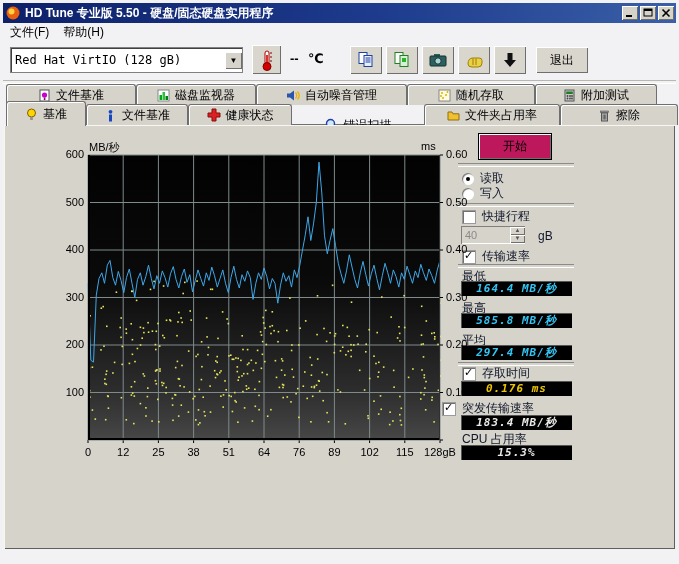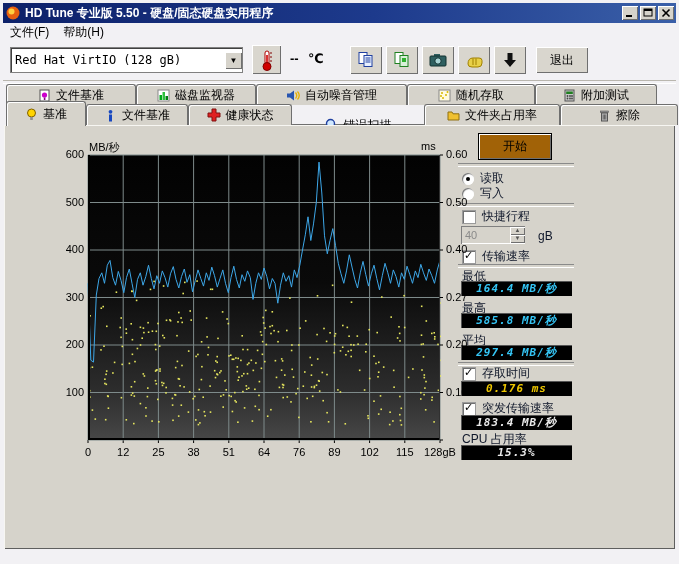--- a/index.html
+++ b/index.html
@@ -36,21 +36,21 @@
   .tab.active{position:relative;top:-3px;height:25px;z-index:4;font-weight:normal;}
   
   .panel{left:4px;top:125px;width:671px;height:424px;background:#d6d3cb;
     box-shadow:inset 1px 1px 0 #f7f6f2, inset -1px -1px 0 #5f5f5f;}
   
   .plot{left:88px;top:155px;width:352px;height:285px;
     background:linear-gradient(#020202 0%,#0a0a0a 45%,#2c2c2c 82%,#474747 100%);}
   .axis-label{font-size:11px;color:#000;}
   .tick{font-size:11px;color:#000;position:absolute;}
   
-  .btn-start{left:478px;top:133px;width:72px;height:25px;background:#a16207;border:1px solid #000;
+  .btn-start{left:478px;top:133px;width:72px;height:25px;background:#be185d;border:1px solid #000;
     box-shadow:inset 1px 1px 0 #fff, inset -1px -1px 0 #6f6f6f;display:flex;align-items:center;
     justify-content:center;font-size:12px;}
   .sep{height:2px;border-top:1px solid #8a8a8a;border-bottom:1px solid #fff;}
   .radio{width:12px;height:12px;border-radius:50%;background:#fff;
     box-shadow:inset 1px 1px 1px #707070, inset -1px -1px 0 #fff;position:relative;}
   .radio.on::after{content:"";position:absolute;left:4px;top:4px;width:4px;height:4px;border-radius:50%;background:#000;}
   .checkbox{width:12px;height:12px;background:#fff;box-shadow:inset 1px 1px 0 #707070, inset -1px -1px 0 #fff;
     border:1px solid #9a9a9a;position:relative;font-size:11px;line-height:11px;text-align:center;font-weight:bold;}
   .checkbox.on::after{content:"\2713";position:absolute;left:1px;top:-1px;color:#000;}
   .ctl-label{font-size:12px;color:#0f172a;white-space:nowrap;}
@@ -701,39 +701,39 @@
 <div class="abs ctl-label" style="left:462px;top:332px;">平均</div>
 <div class="abs lcd cyan" style="left:461px;top:345px;">297.4 MB/秒</div>
 <div class="abs sep" style="left:458px;top:362px;width:116px;"></div>
 
 <div class="chk-row" style="left:462px;top:365px;">
   <div class="checkbox on"></div>
   <div class="ctl-label">存取时间</div>
 </div>
 <div class="abs lcd yellow" style="left:461px;top:381px;">0.176 ms</div>
 
-<div class="chk-row" style="left:462px;top:400px;">
+<div class="chk-row" style="left:442px;top:400px;">
   <div class="checkbox on"></div>
   <div class="ctl-label">突发传输速率</div>
 </div>
 <div class="abs lcd white" style="left:461px;top:415px;">183.4 MB/秒</div>
 
 <div class="abs ctl-label" style="left:462px;top:431px;">CPU 占用率</div>
 <div class="abs lcd white" style="left:461px;top:445px;">15.3%</div>
 
 <div class="tick" style="left: 40px; width: 44px; text-align: right; top: 148px;">600</div>
 <div class="tick" style="left: 40px; width: 44px; text-align: right; top: 195.5px;">500</div>
 <div class="tick" style="left: 40px; width: 44px; text-align: right; top: 243px;">400</div>
 <div class="tick" style="left: 40px; width: 44px; text-align: right; top: 290.5px;">300</div>
 <div class="tick" style="left: 40px; width: 44px; text-align: right; top: 338px;">200</div>
 <div class="tick" style="left: 40px; width: 44px; text-align: right; top: 385.5px;">100</div>
 <div class="tick" style="left: 446px; top: 148px;">0.60</div>
 <div class="tick" style="left: 446px; top: 195.5px;">0.50</div>
 <div class="tick" style="left: 446px; top: 243px;">0.40</div>
-<div class="tick" style="left: 446px; top: 290.5px;">0.27</div>
+<div class="tick" style="left: 446px; top: 290.5px;">0.30</div>
 <div class="tick" style="left: 446px; top: 338px;">0.20</div>
 <div class="tick" style="left: 446px; top: 385.5px;">0.10</div>
 <div class="tick" style="left: 88px; top: 446px; transform: translateX(-50%);">0</div>
 <div class="tick" style="left: 123.2px; top: 446px; transform: translateX(-50%);">12</div>
 <div class="tick" style="left: 158.4px; top: 446px; transform: translateX(-50%);">25</div>
 <div class="tick" style="left: 193.6px; top: 446px; transform: translateX(-50%);">38</div>
 <div class="tick" style="left: 228.8px; top: 446px; transform: translateX(-50%);">51</div>
 <div class="tick" style="left: 264px; top: 446px; transform: translateX(-50%);">64</div>
 <div class="tick" style="left: 299.2px; top: 446px; transform: translateX(-50%);">76</div>
 <div class="tick" style="left: 334.4px; top: 446px; transform: translateX(-50%);">89</div>

